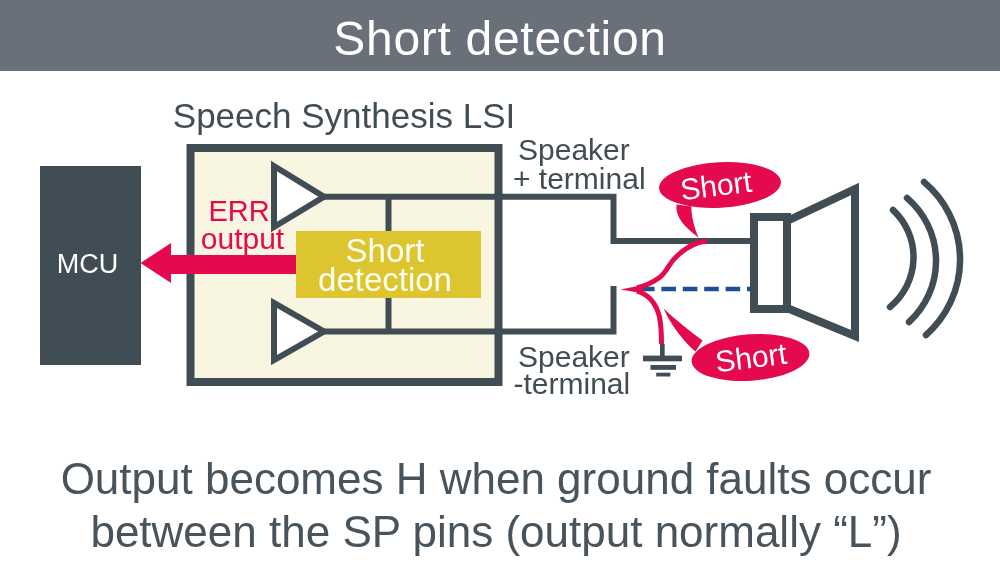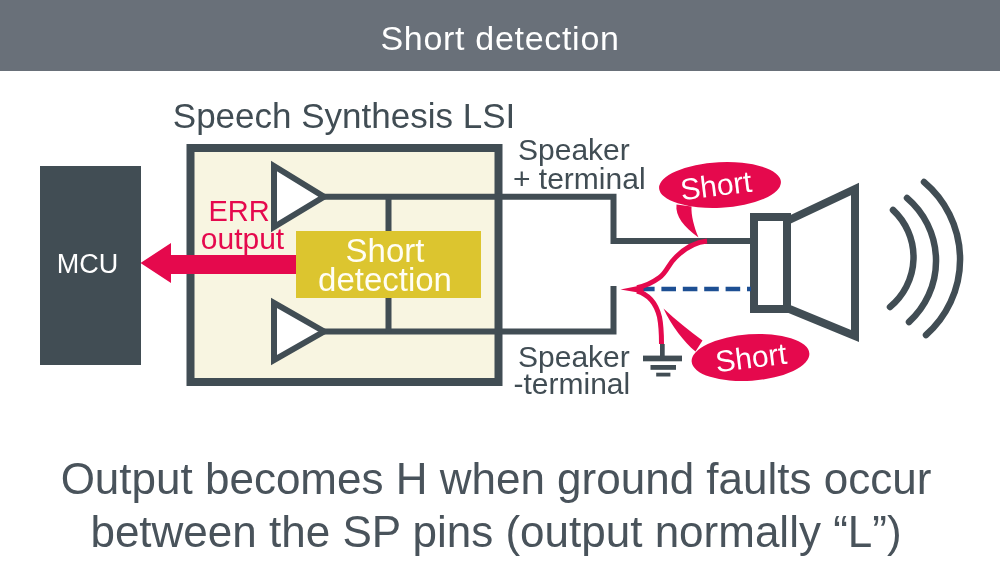--- a/index.html
+++ b/index.html
@@ -1,18 +1,18 @@
 <!DOCTYPE html>
 <html><head>
 <meta charset="utf-8">
 <style>
 html,body{margin:0;padding:0;}
 body{width:1000px;height:579px;background:#ffffff;font-family:"Liberation Sans",sans-serif;position:relative;overflow:hidden;}
 #hdr{position:absolute;left:0;top:0;width:1000px;height:71px;background:#697079;}
-#hdr .t{position:absolute;left:0;top:0;width:1000px;text-align:center;color:#ffffff;font-size:34px;line-height:77px;letter-spacing:0.7px;}
+#hdr .t{position:absolute;left:0;top:0;width:1000px;text-align:center;color:#ffffff;font-size:48px;line-height:77px;letter-spacing:0.7px;}
 #cap{position:absolute;left:0;top:0;width:1000px;text-align:center;color:#49535b;font-size:44px;line-height:53px;}
 svg{position:absolute;left:0;top:0;}
 </style>
 </head>
 <body>
 <div id="hdr">
     <div class="t">Short detection</div>
   </div>
 <svg width="1000" height="579" viewBox="0 0 1000 579">
 

